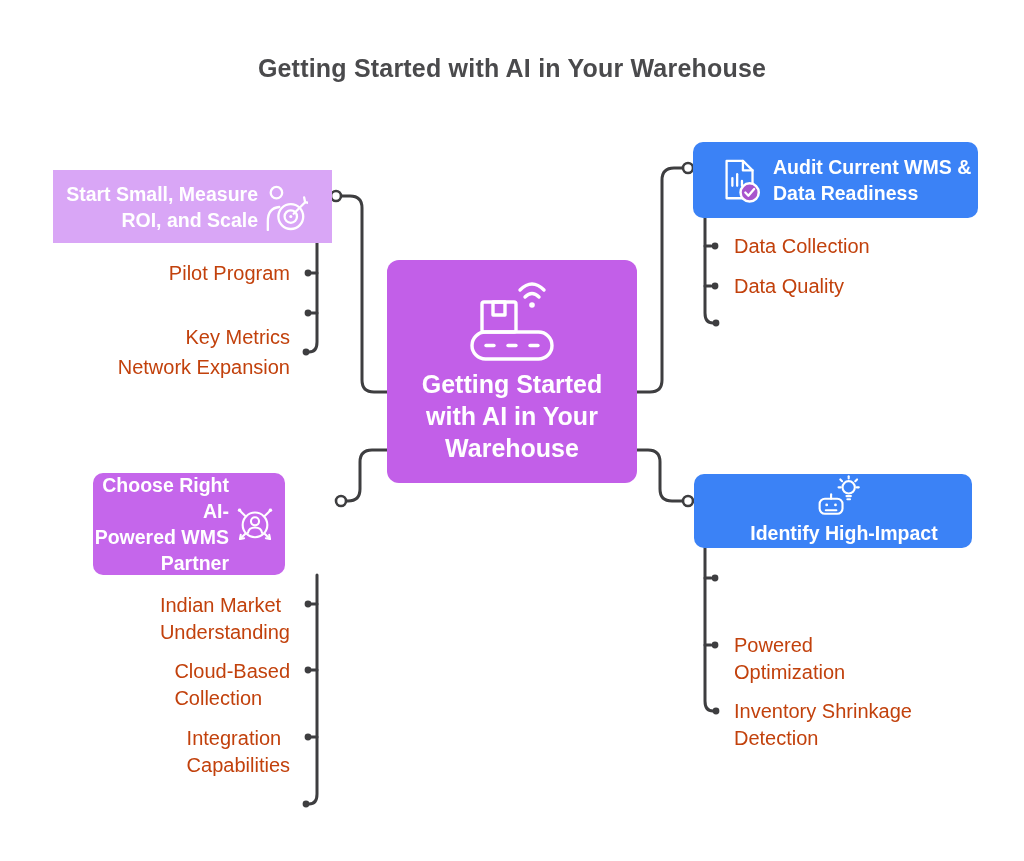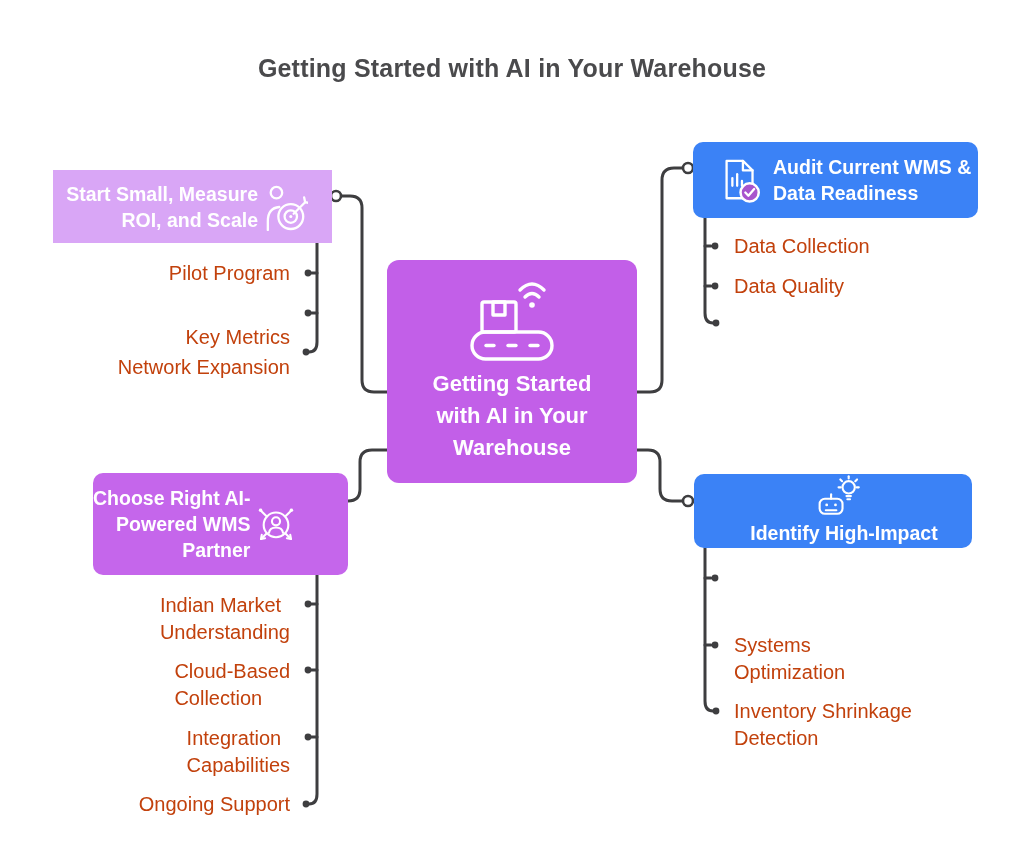--- a/index.html
+++ b/index.html
@@ -17,29 +17,29 @@
   .node .label{white-space:pre-line;color:#ffffff;font-weight:bold;}
   .icon{display:flex;align-items:center;justify-content:center;flex:0 0 auto;}
   .icon svg{display:block;}
 
   
   .node.center{
     left:387px;top:260px;width:250px;height:223px;border-radius:12px;background:#c25fe8;
     flex-direction:column;justify-content:flex-start;align-items:center;
   }
   .node.center .icon{margin-top:14px;}
-  .node.center .label{margin-top:4px;font-size:22px;line-height:32px;text-align:center;}
+  .node.center .label{margin-top:4px;font-size:25px;line-height:32px;text-align:center;}
 
   
   .node.branch .label{font-size:19.5px;line-height:26px;}
   .node.tl{left:53px;top:170px;width:279px;height:73px;border-radius:0;background:#d9a6f6;
     justify-content:flex-end;padding-right:24px;}
   .node.tl .label{text-align:right;margin-right:6px;}
-  .node.bl{left:93px;top:473px;width:255px;height:102px;border-radius:10px;background:#c566eb;
-    justify-content:flex-start;padding-right:8px;}
+  .node.bl{left:93px;top:473px;width:192px;height:102px;border-radius:10px;background:#c566eb;
+    justify-content:flex-end;padding-right:8px;}
   .node.bl .label{text-align:right;margin-right:4px;}
   .node.tr{left:693px;top:142px;width:285px;height:76px;border-radius:10px;background:#3b82f6;
     justify-content:flex-start;padding-left:26px;}
   .node.tr .label{margin-left:10px;}
   .node.br{left:694px;top:474px;width:278px;height:74px;border-radius:10px;background:#3b82f6;
     justify-content:flex-start;padding-left:12px;flex-direction:column;}
   .node.br .label{margin-left:10px;}
 
   
   .sub-item{
@@ -210,20 +210,19 @@
 
   <div class="sub-item right tr-0">Data Collection</div>
   <div class="sub-item right tr-1">Data Quality</div>
 
   <div class="sub-item left bl-0">Indian Market
 Understanding</div>
   <div class="sub-item left bl-1">Cloud-Based
 Collection</div>
   <div class="sub-item left bl-2">Integration
 Capabilities</div>
-  <div class="sub-item left bl-3">Ongoing Support</div>
-
-  <div class="sub-item right br-1">Systems
+
+  <div class="sub-item right br-1">Powered
 Optimization</div>
   <div class="sub-item right br-2">Inventory Shrinkage
 Detection</div>
 
 </div>
 
 </body></html>

